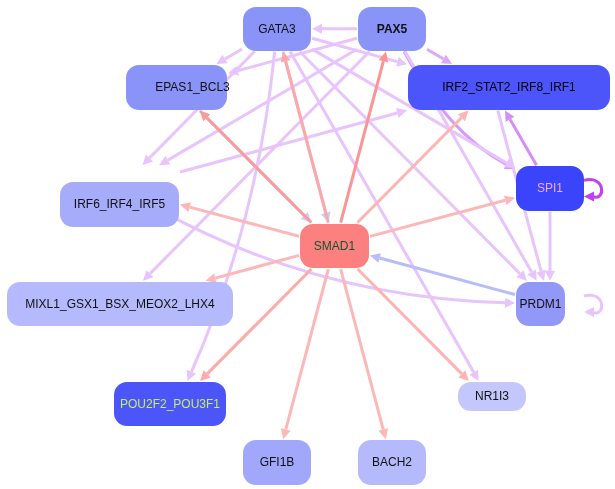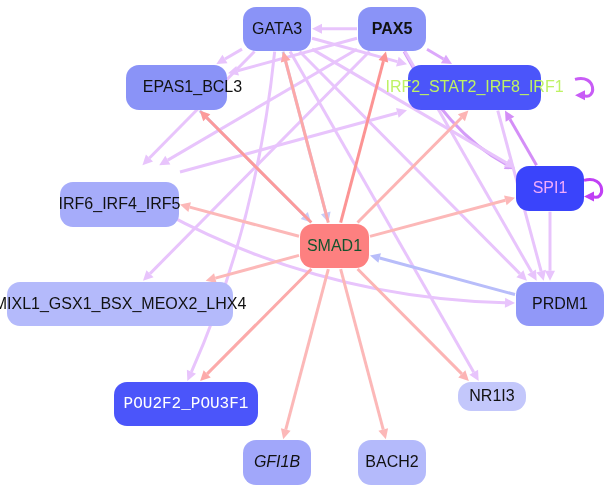--- a/index.html
+++ b/index.html
@@ -3,21 +3,21 @@
 <meta charset="utf-8">
 <style>
   html, body { margin: 0; padding: 0; background: #ffffff; }
   body { width: 615px; height: 489px; position: relative; overflow: hidden;
          font-family: "Liberation Sans", "DejaVu Sans", sans-serif; }
   #graph { position: absolute; left: 0; top: 0; width: 615px; height: 489px; }
   .node {
     position: absolute; box-sizing: border-box;
     border-radius: 13px;
     display: flex; align-items: center; justify-content: center;
-    font-size: 16px; white-space: nowrap; cursor: pointer;
+    font-size: 12px; white-space: nowrap; cursor: pointer;
   }
   .node span { pointer-events: none; }
 </style>
 </head>
 <body>
 
 <svg id="graph" width="615" height="489" viewBox="0 0 615 489">
   <g id="edges">
       <path d="M357,28.689141856392297 L322,28.689141856392297" stroke="#e8c4fc" stroke-width="3" fill="none"></path>
       <polygon points="312,28.689141856392297 322,33.6891418563923 322,23.689141856392297" fill="#e8c4fc"></polygon>
@@ -99,43 +99,43 @@
 <div id="nodes">
   <div class="node" style="left: 243px; top: 6.85114px; width: 68px; height: 43.676px; background: rgb(138, 147, 247); color: rgb(17, 17, 17);">
       <span>GATA3</span>
     </div>
   <div class="node" style="left: 358px; top: 6.85114px; width: 68px; height: 43.676px; background: rgb(138, 147, 247); color: rgb(17, 17, 17); font-weight: bold;">
       <span>PAX5</span>
     </div>
   <div class="node" style="left: 126px; top: 65.0858px; width: 101px; height: 44.5324px; background: rgb(138, 147, 247); color: rgb(17, 17, 17); padding-left: 32px;">
       <span>EPAS1_BCL3</span>
     </div>
-  <div class="node" style="left: 408px; top: 65.0858px; width: 133px; height: 44.5324px; background: rgb(75, 85, 250); color: #bef264;">
+  <div class="node" style="left: 408px; top: 65.0858px; width: 202px; height: 44.5324px; background: rgb(75, 85, 250); color: #000000;">
       <span>IRF2_STAT2_IRF8_IRF1</span>
     </div>
   <div class="node" style="left: 60px; top: 166.14px; width: 119px; height: 44.5324px; background: rgb(166, 172, 250); color: rgb(17, 17, 17); margin-top: 16px;">
       <span>IRF6_IRF4_IRF5</span>
     </div>
   <div class="node" style="left: 516px; top: 166.14px; width: 68px; height: 44.5324px; background: rgb(58, 68, 251); color: #f0abfc;">
       <span>SPI1</span>
     </div>
   <div class="node" style="left: 300px; top: 223.518px; width: 69px; height: 44.5324px; background: rgb(253, 128, 128); color: #14532d;">
       <span>SMAD1</span>
     </div>
   <div class="node" style="left: 7px; top: 281.753px; width: 226px; height: 44.5324px; background: rgb(180, 186, 251); color: rgb(17, 17, 17); text-align: center;">
       <span>MIXL1_GSX1_BSX_MEOX2_LHX4</span>
     </div>
-  <div class="node" style="left: 516px; top: 281.753px; width: 88px; height: 44.5324px; background: rgb(145, 152, 248); color: rgb(17, 17, 17);">
+  <div class="node" style="left: 516px; top: 281.753px; width: 49px; height: 44.5324px; background: rgb(145, 152, 248); color: rgb(17, 17, 17);">
       <span>PRDM1</span>
     </div>
-  <div class="node" style="left: 114px; top: 381.951px; width: 144px; height: 44.5324px; background: rgb(75, 85, 250); color: #ffffff; font-family: Liberation Mono, monospace;">
+  <div class="node" style="left: 114px; top: 381.951px; width: 112px; height: 44.5324px; background: rgb(75, 85, 250); color: #bef264;">
       <span>POU2F2_POU3F1</span>
     </div>
   <div class="node" style="left: 458px; top: 381.951px; width: 68px; height: 29px; background: rgb(195, 199, 251); color: rgb(17, 17, 17);">
       <span>NR1I3</span>
     </div>
-  <div class="node" style="left: 243px; top: 440.186px; width: 68px; height: 44.5324px; background: rgb(161, 167, 250); color: rgb(17, 17, 17); font-style: italic;">
+  <div class="node" style="left: 243px; top: 440.186px; width: 68px; height: 44.5324px; background: rgb(161, 167, 250); color: rgb(17, 17, 17);">
       <span>GFI1B</span>
     </div>
   <div class="node" style="left: 358px; top: 440.186px; width: 68px; height: 44.5324px; background: rgb(180, 186, 251); color: rgb(17, 17, 17);">
       <span>BACH2</span>
     </div>
 </div>
 
 </body></html>

